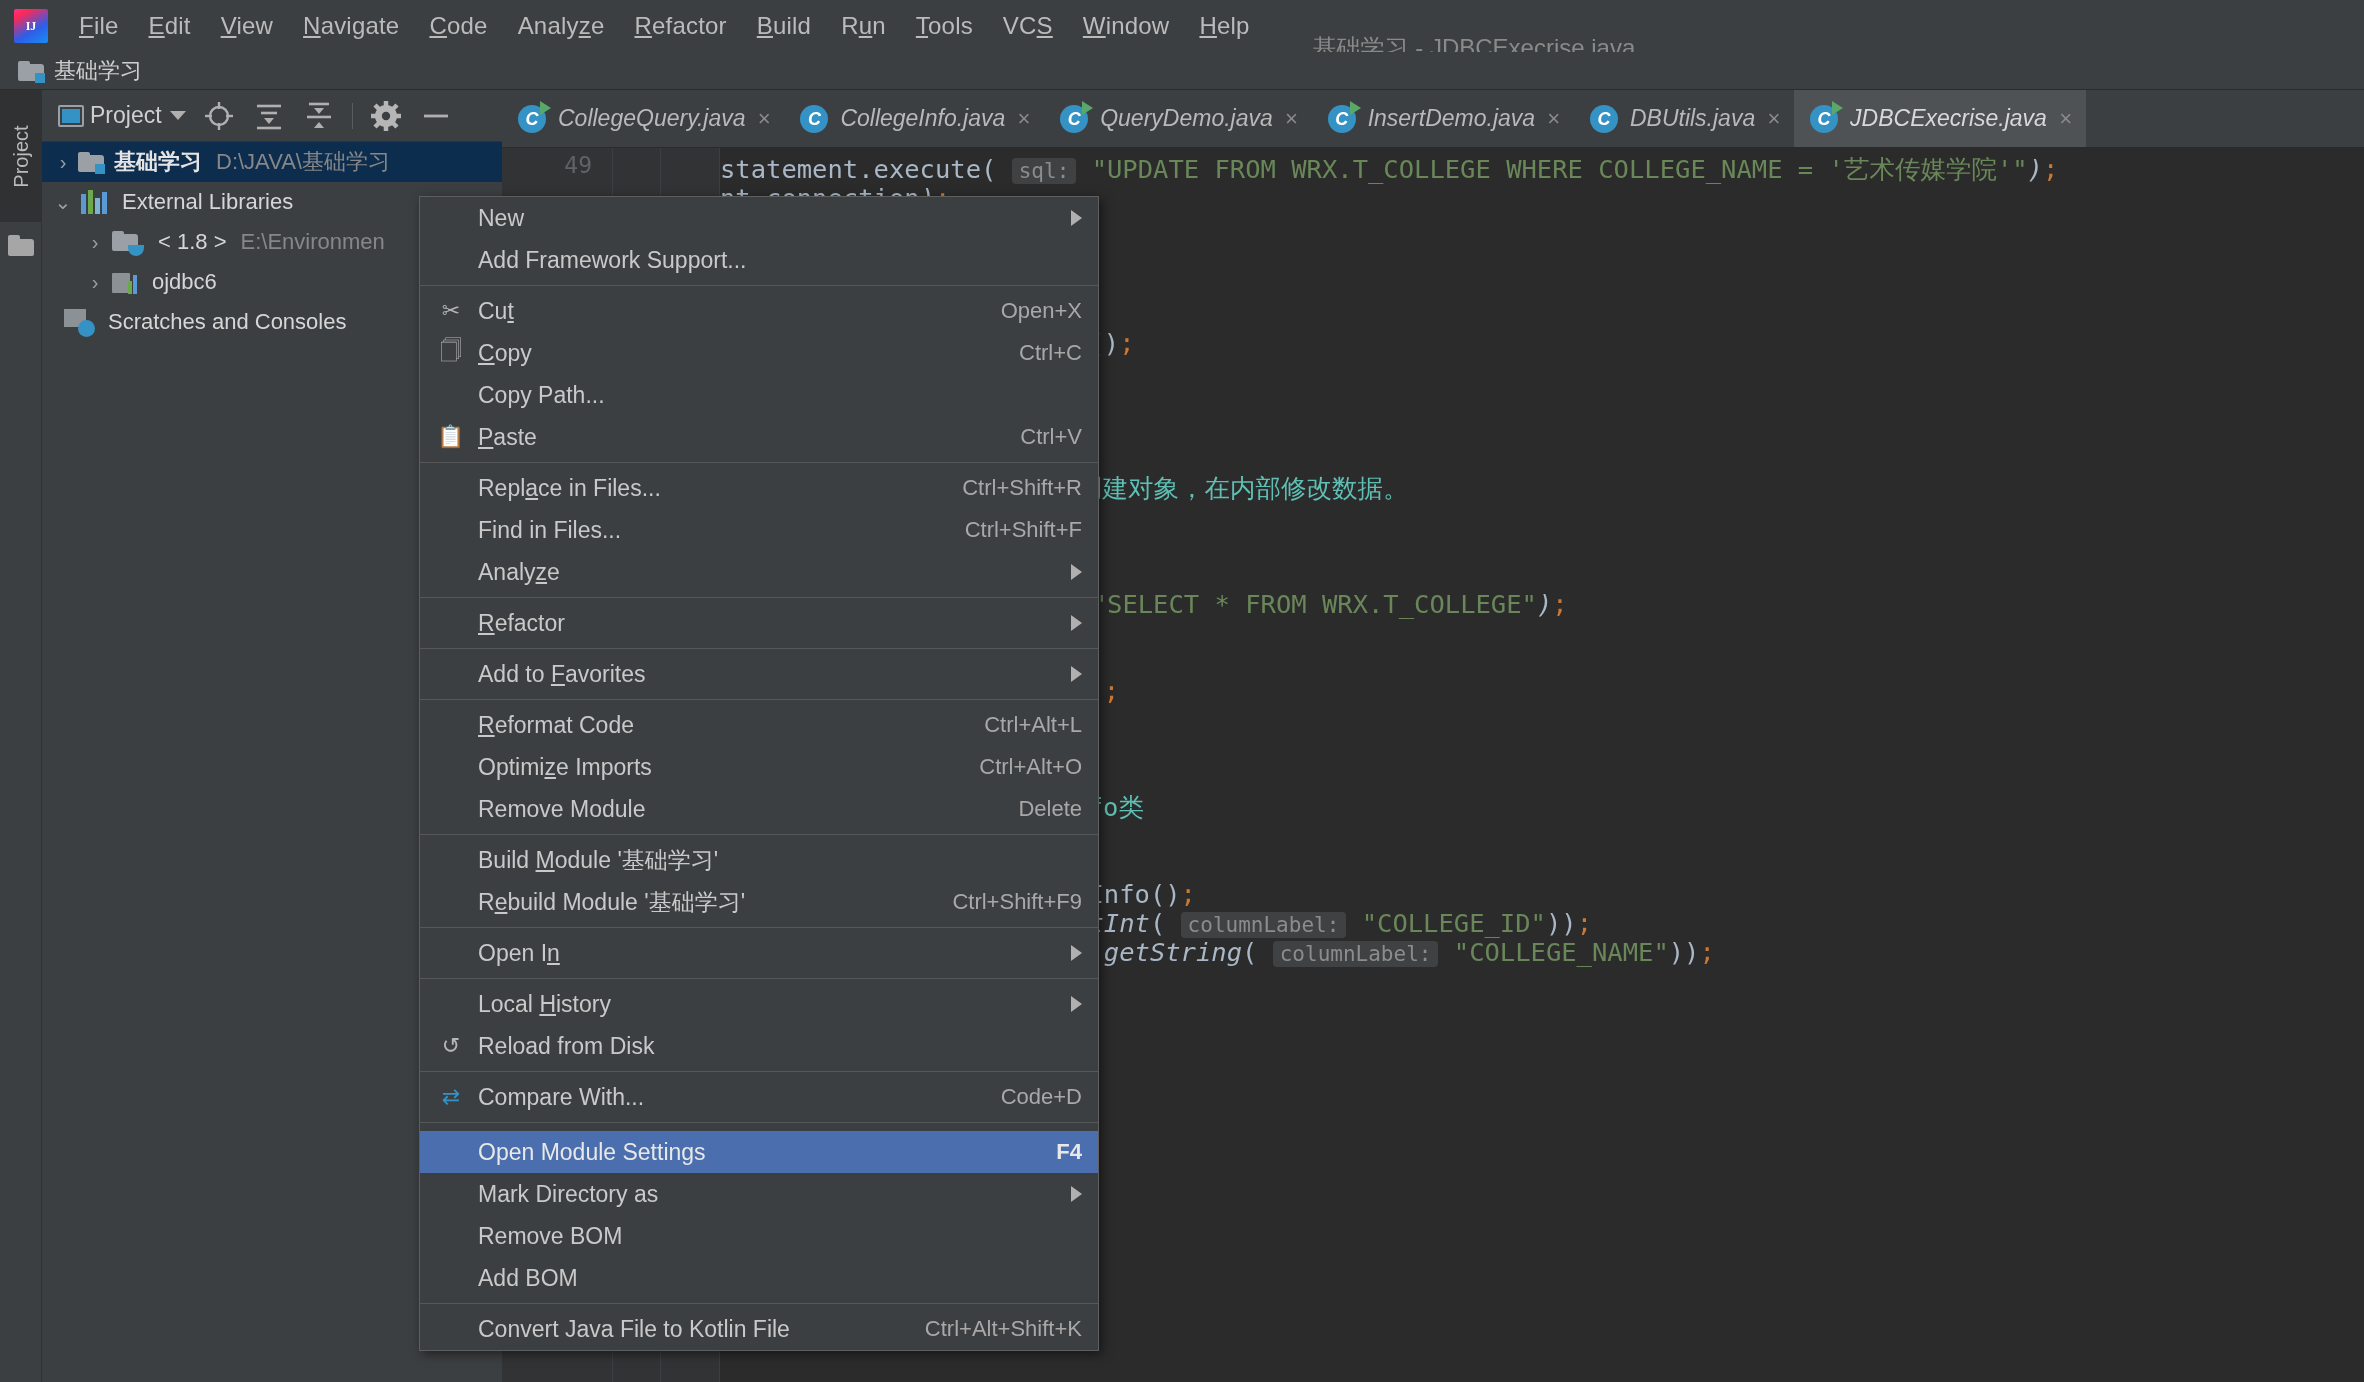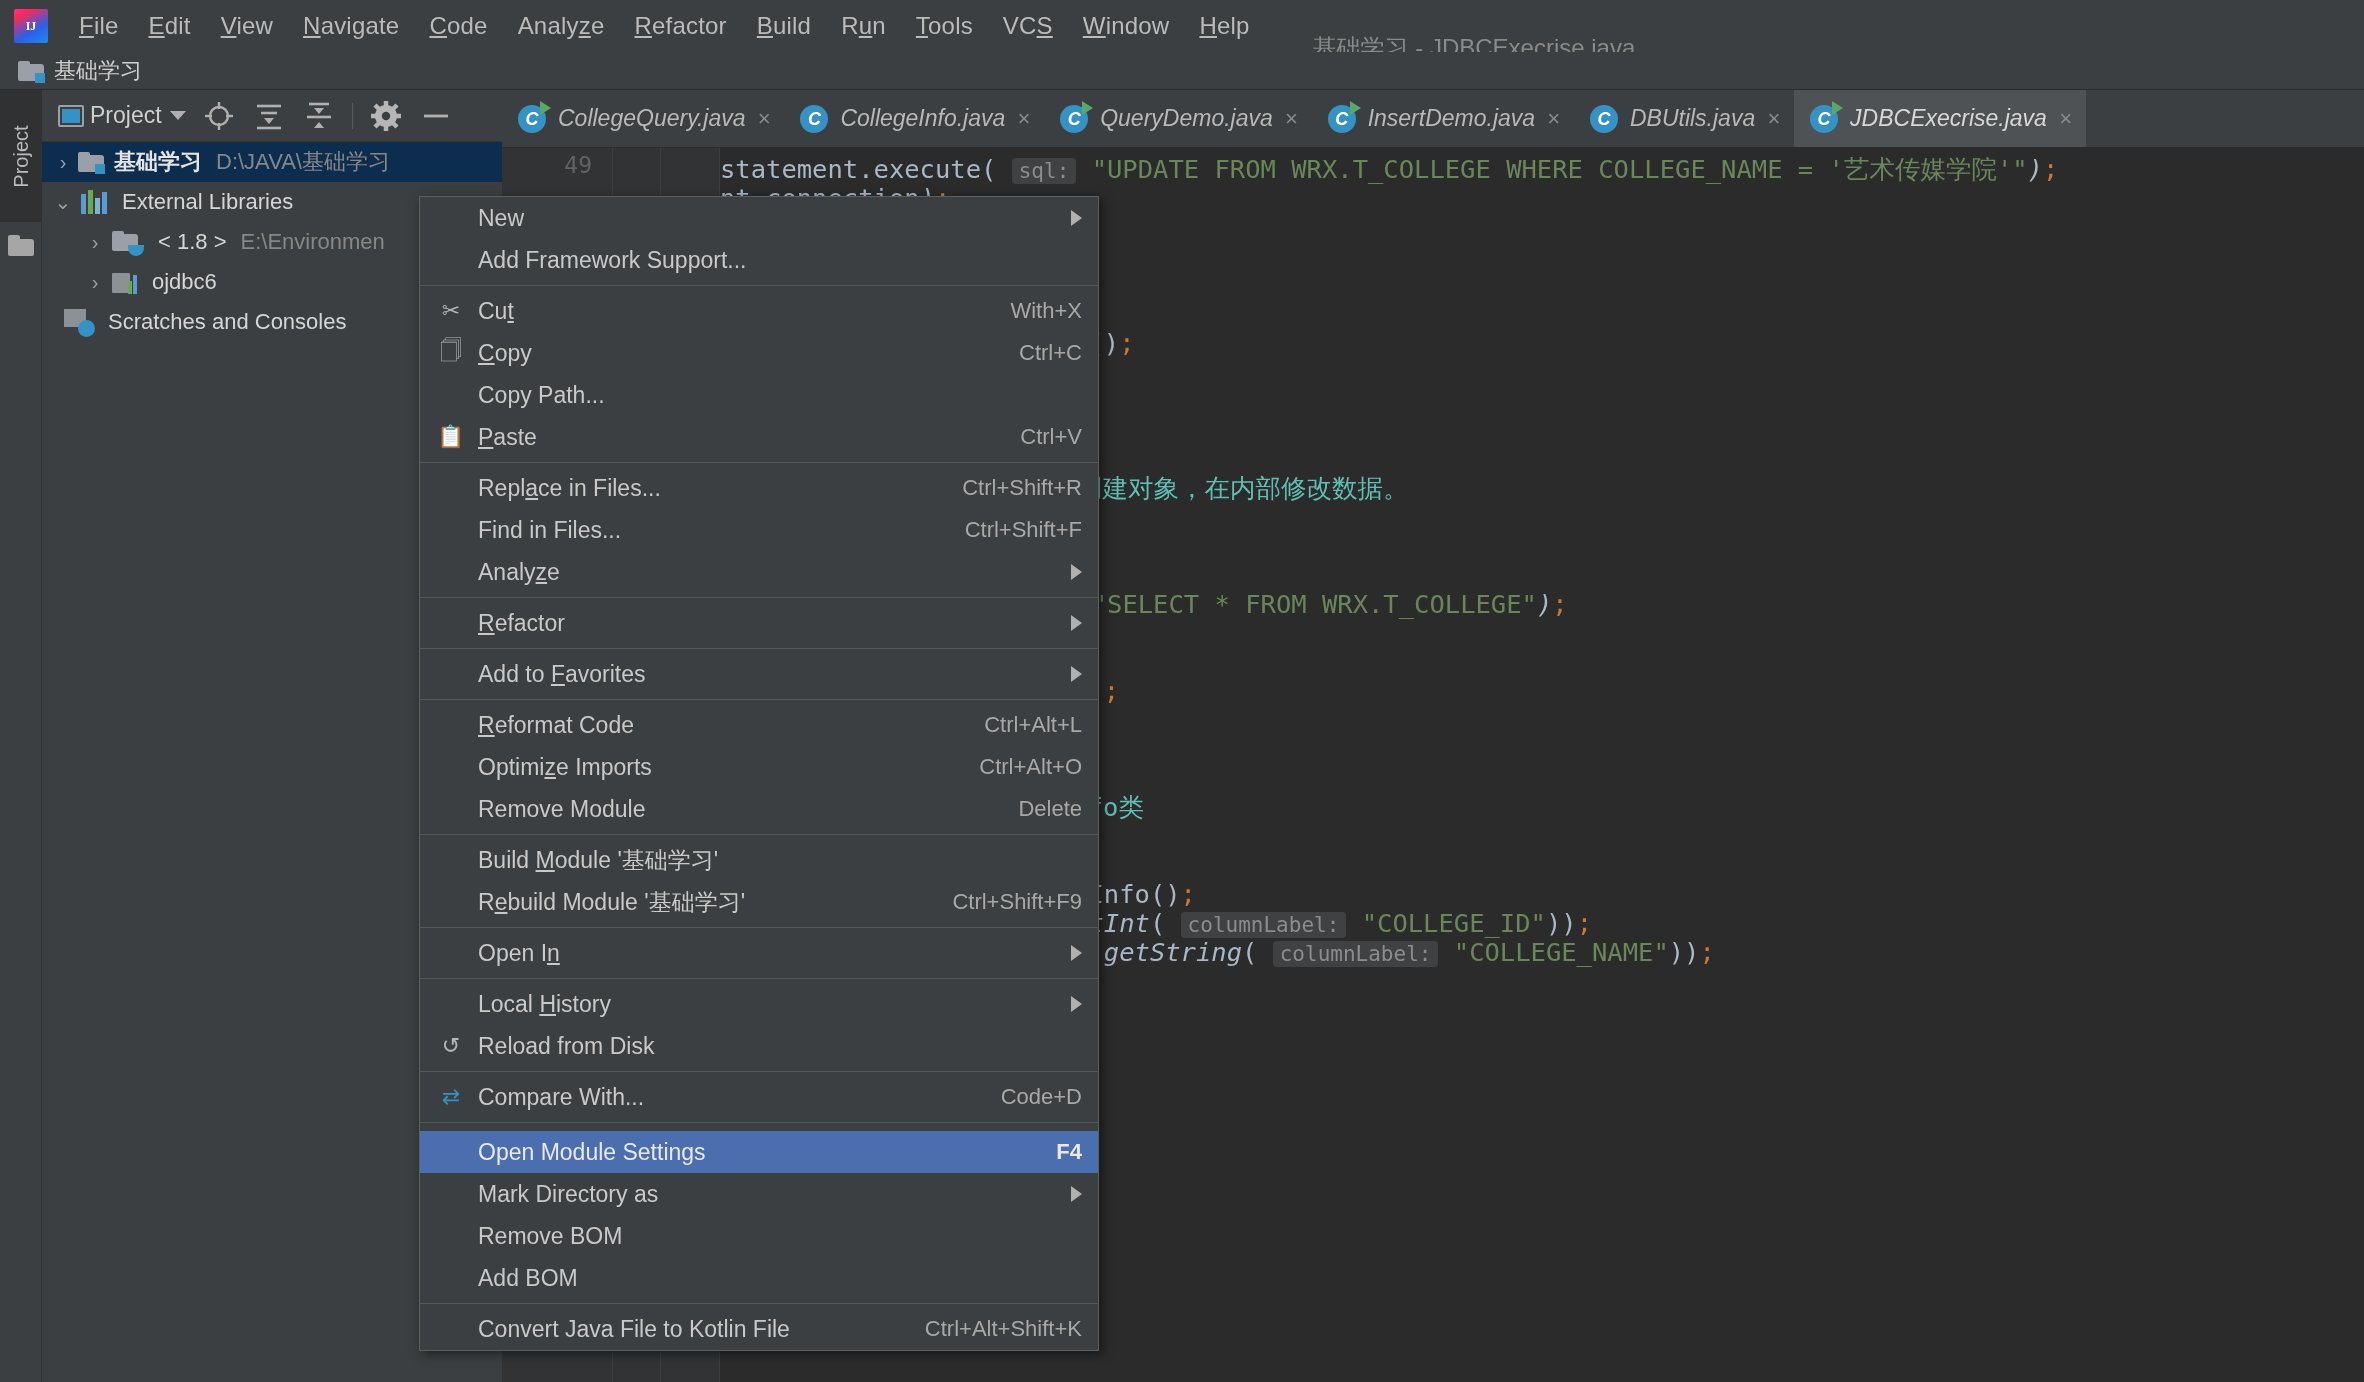--- a/index.html
+++ b/index.html
@@ -461,21 +461,21 @@
     </div>
     <div class="mi-row">
       <div class="mi-icon"></div>
       <div class="mi-label">Add Framework Support...</div>
     </div>
     <div class="mi-sep"></div>
 
     <div class="mi-row">
       <div class="mi-icon">✂</div>
       <div class="mi-label">Cu<u>t</u></div>
-      <div class="mi-accel">With+X</div>
+      <div class="mi-accel">Open+X</div>
     </div>
     <div class="mi-row">
       <div class="mi-icon">🗍</div>
       <div class="mi-label"><u>C</u>opy</div>
       <div class="mi-accel">Ctrl+C</div>
     </div>
     <div class="mi-row">
       <div class="mi-icon"></div>
       <div class="mi-label">Copy Path...</div>
     </div>

